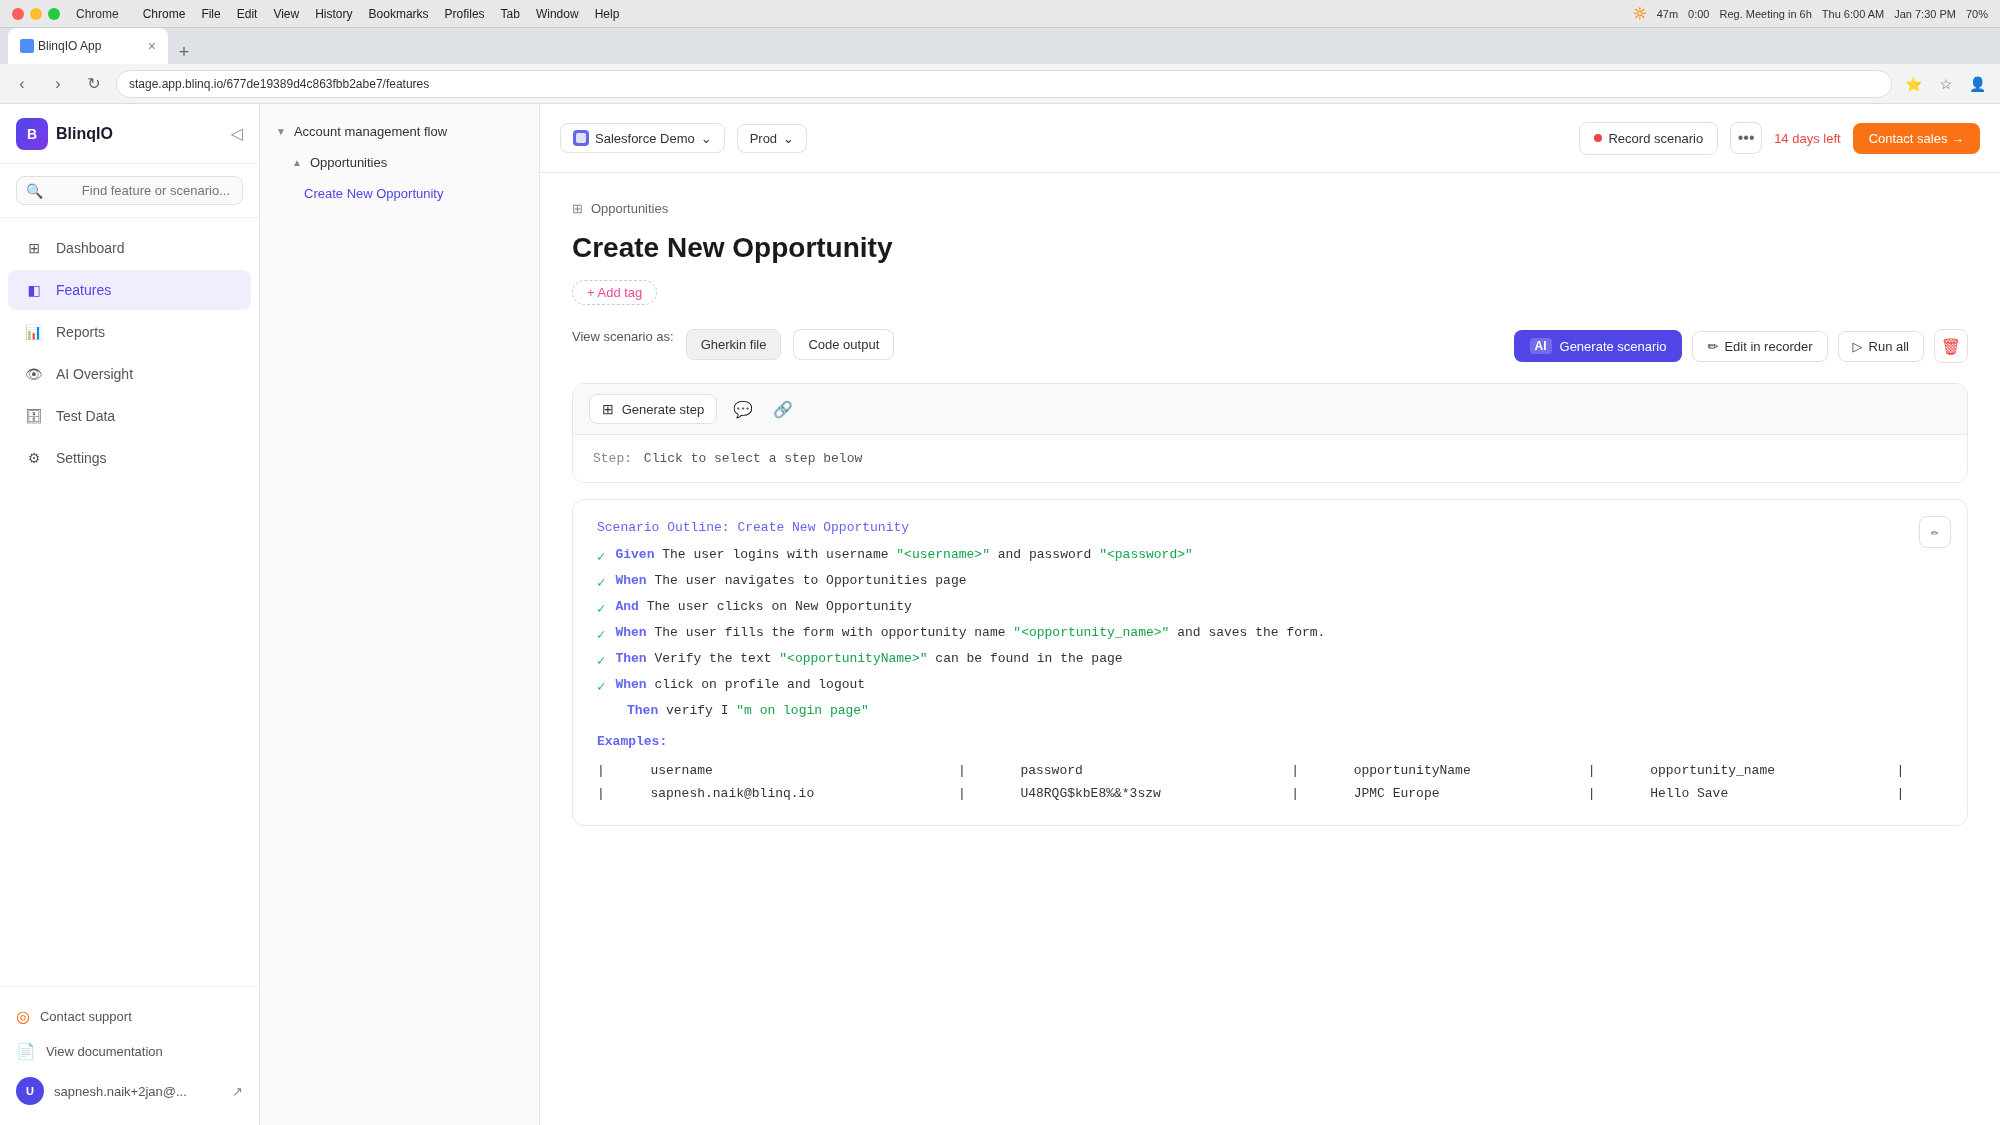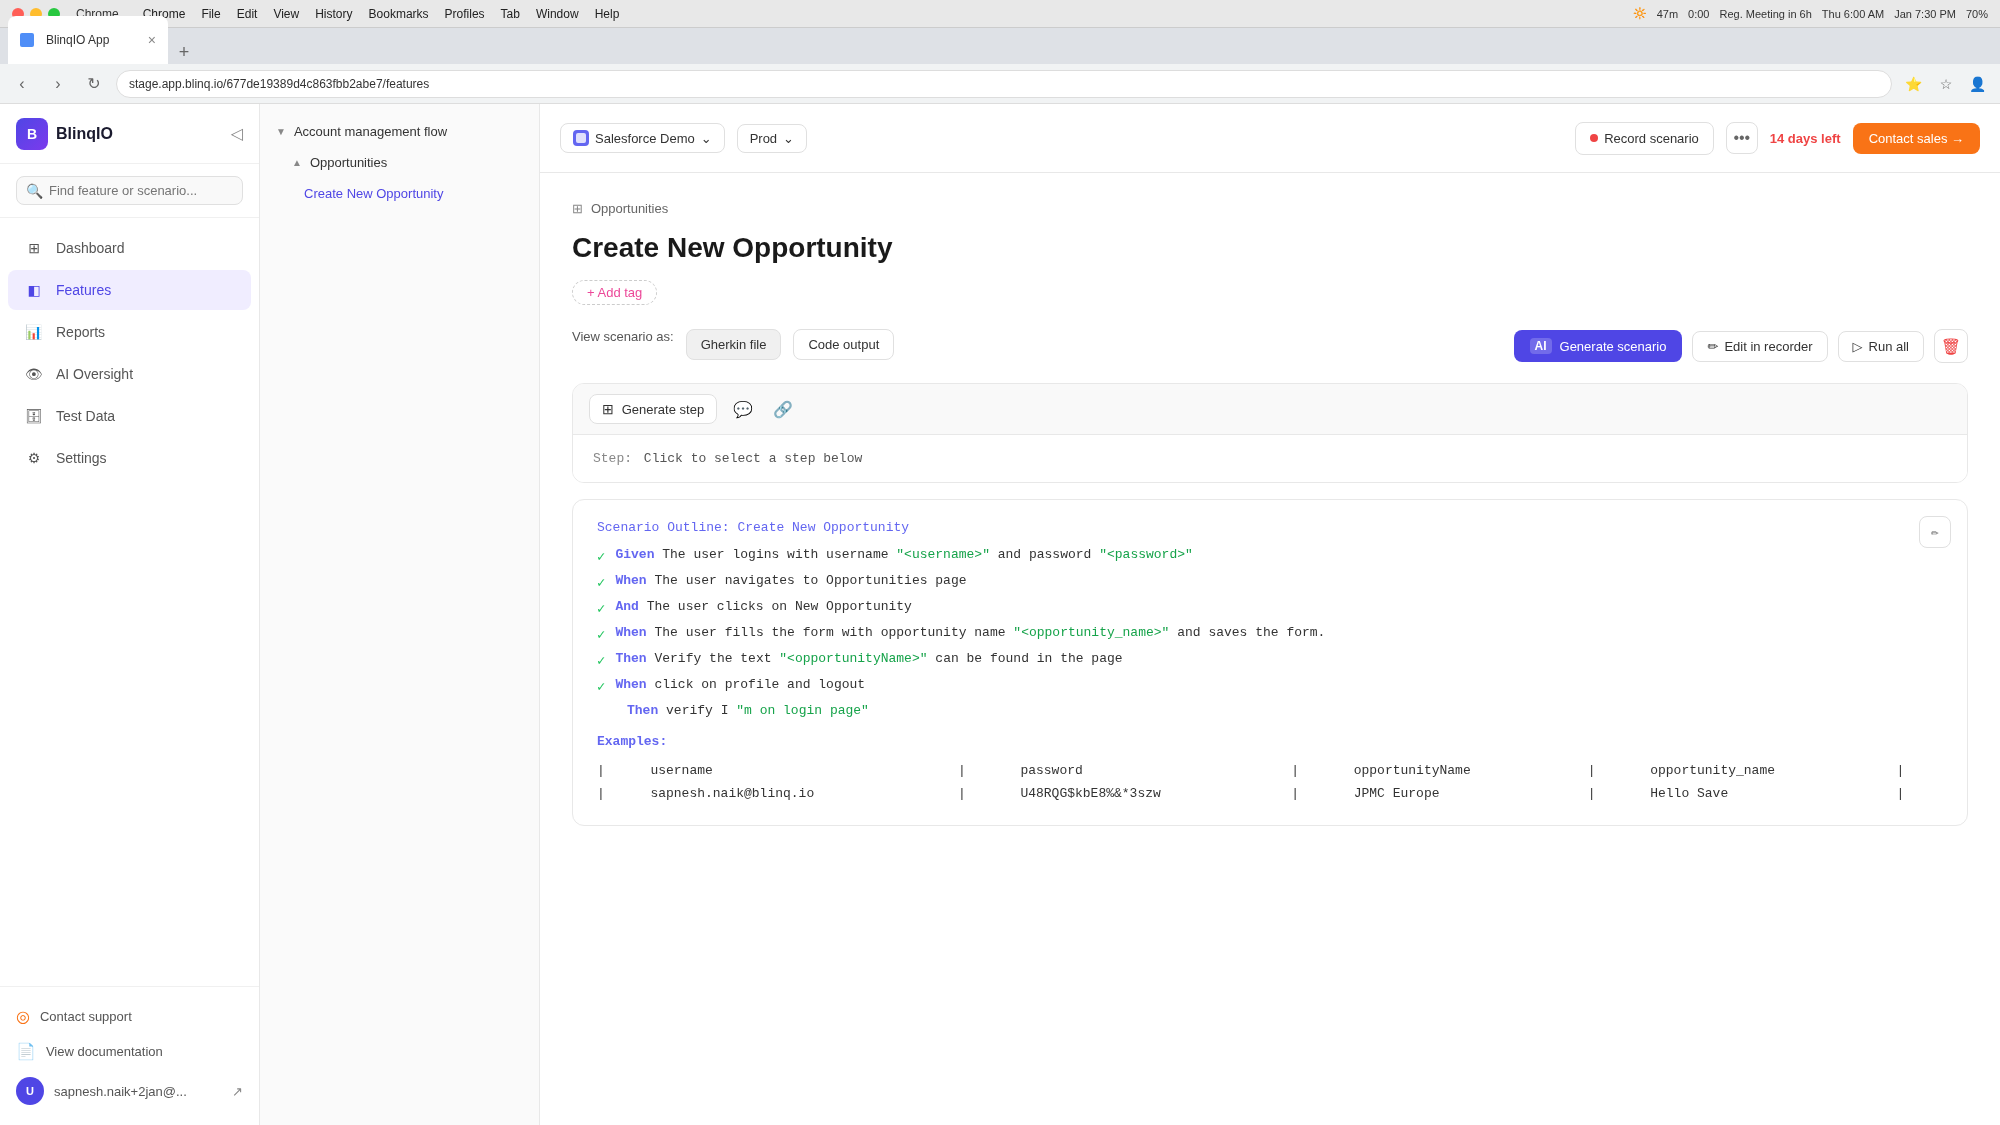--- a/index.html
+++ b/index.html
@@ -32,24 +32,24 @@
       height: 36px;
       display: flex;
       align-items: flex-end;
       padding: 0 8px;
       flex-shrink: 0;
     }
     .chrome-tab {
       background: #fff;
       border-radius: 8px 8px 0 0;
       padding: 2px 12px;
-      height: 48px;
-      display: flex;
-      align-items: center;
-      gap: 12px;
+      height: 36px;
+      display: flex;
+      align-items: center;
+      gap: 4px;
       font-size: 12px;
       color: #333;
       min-width: 160px;
     }
     .chrome-tab-favicon { width: 14px; height: 14px; background: #4f8ef7; border-radius: 2px; }
     .chrome-tab-close { margin-left: auto; color: #888; font-size: 14px; cursor: pointer; }
     .chrome-new-tab { margin-left: 4px; width: 24px; height: 24px; display: flex; align-items: center; justify-content: center; font-size: 18px; color: #666; cursor: pointer; }
 
     
     .chrome-addressbar {
@@ -103,20 +103,21 @@
     }
     .sidebar-search input {
       width: 100%;
       border: 1px solid #e0e0e0;
       border-radius: 8px;
       padding: 6px 12px 6px 32px;
       font-size: 13px;
       color: #0369a1;
       background: #f9f9f9;
       outline: none;
+      text-align: right;
     }
     .sidebar-search-wrapper { position: relative; }
     .sidebar-search-icon { position: absolute; left: 10px; top: 50%; transform: translateY(-50%); color: #aaa; font-size: 14px; }
 
     .sidebar-nav { flex: 1; overflow-y: auto; padding: 8px 0; }
     .nav-item {
       display: flex;
       align-items: center;
       padding: 10px 16px;
       gap: 12px;
@@ -210,21 +211,21 @@
       border-radius: 8px;
       padding: 8px 14px;
       font-size: 13px;
       color: #333;
       cursor: pointer;
       background: #fff;
     }
     .record-dot { width: 8px; height: 8px; background: #ef4444; border-radius: 50%; }
     .more-btn { width: 32px; height: 32px; display: flex; align-items: center; justify-content: center; border: 1px solid #e0e0e0; border-radius: 8px; cursor: pointer; color: #666; }
     .trial-text { font-size: 13px; color: #555; }
-    .trial-days { color: #ef4444; font-weight: 700; }
+    .trial-days { color: #ef4444; font-weight: 400; }
     .contact-sales-btn {
       background: #f97316;
       color: white;
       border: none;
       border-radius: 8px;
       padding: 8px 16px;
       font-size: 13px;
       font-weight: 500;
       cursor: pointer;
       display: flex;

